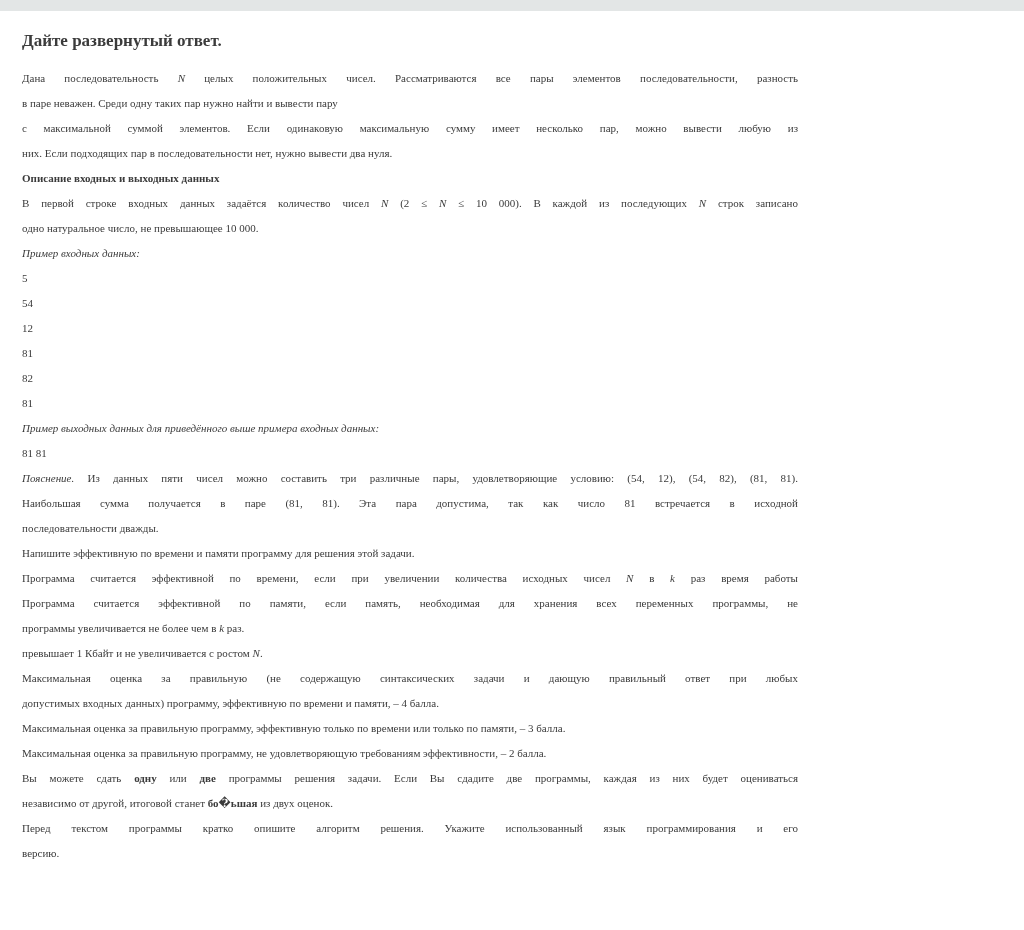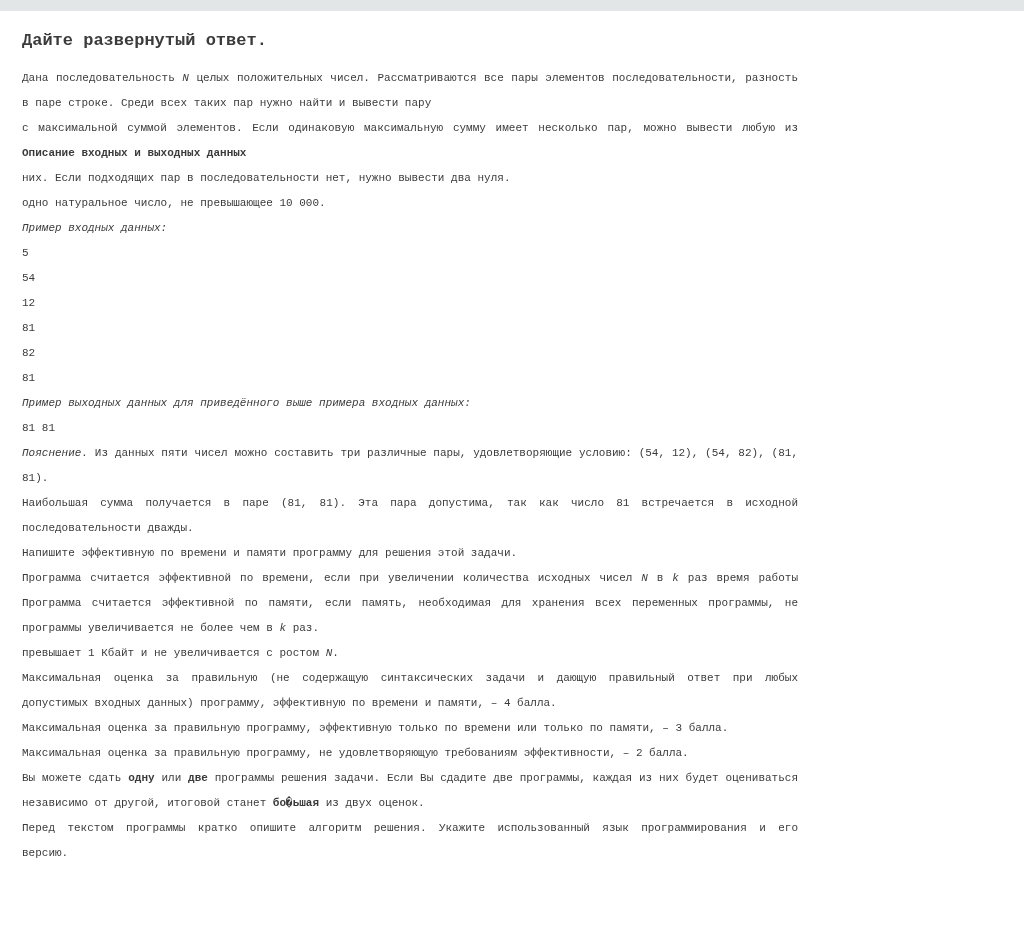--- a/index.html
+++ b/index.html
@@ -11,21 +11,20 @@
     color: var(--fg, #3b3b3b);
   }
   .top-bar {
     width: 100%;
     height: 11px;
     background: var(--top-bar, #e3e6e6);
   }
   .doc {
     padding: 17px 22px 0 22px;
     width: 820px;
-    font-family: Liberation Mono, monospace;
   }
   .title {
     font-size: 17px;
     font-weight: bold;
     line-height: 25px;
     margin-bottom: 13px;
   }
   .line {
     font-size: 11px;
     line-height: 25px;
@@ -40,24 +39,25 @@
 </style>
 </head>
 <body>
 
 <div class="top-bar"></div>
 
 <div class="doc">
   <div class="title">Дайте развернутый ответ.</div>
   <div id="lines">
       <div class="line j"><span>Дана последовательность </span><span class="i">N</span><span> целых положительных чисел. Рассматриваются все пары элементов последовательности, разность</span></div>
-      <div class="line"><span>в паре строке. Среди всех таких пар нужно найти и вывести пару</span></div>
+      <div class="line"><span>в паре неважен. Среди одну таких пар нужно найти и вывести пару</span></div>
       <div class="line j"><span>с максимальной суммой элементов. Если одинаковую максимальную сумму имеет несколько пар, можно вывести любую из</span></div>
+      <div class="line"><span>них. Если подходящих пар в последовательности нет, нужно вывести два нуля.</span></div>
       <div class="line"><span class="b">Описание входных и выходных данных</span></div>
-      <div class="line"><span>них. Если подходящих пар в последовательности нет, нужно вывести два нуля.</span></div>
+      <div class="line j"><span>В первой строке входных данных задаётся количество чисел </span><span class="i">N</span><span> (2 ≤ </span><span class="i">N</span><span> ≤ 10 000). В каждой из последующих </span><span class="i">N</span><span> строк записано</span></div>
       <div class="line"><span>одно натуральное число, не превышающее 10 000.</span></div>
       <div class="line"><span class="i">Пример входных данных:</span></div>
       <div class="line"><span>5</span></div>
       <div class="line"><span>54</span></div>
       <div class="line"><span>12</span></div>
       <div class="line"><span>81</span></div>
       <div class="line"><span>82</span></div>
       <div class="line"><span>81</span></div>
       <div class="line"><span class="i">Пример выходных данных для приведённого выше примера входных данных:</span></div>
       <div class="line"><span>81 81</span></div>

